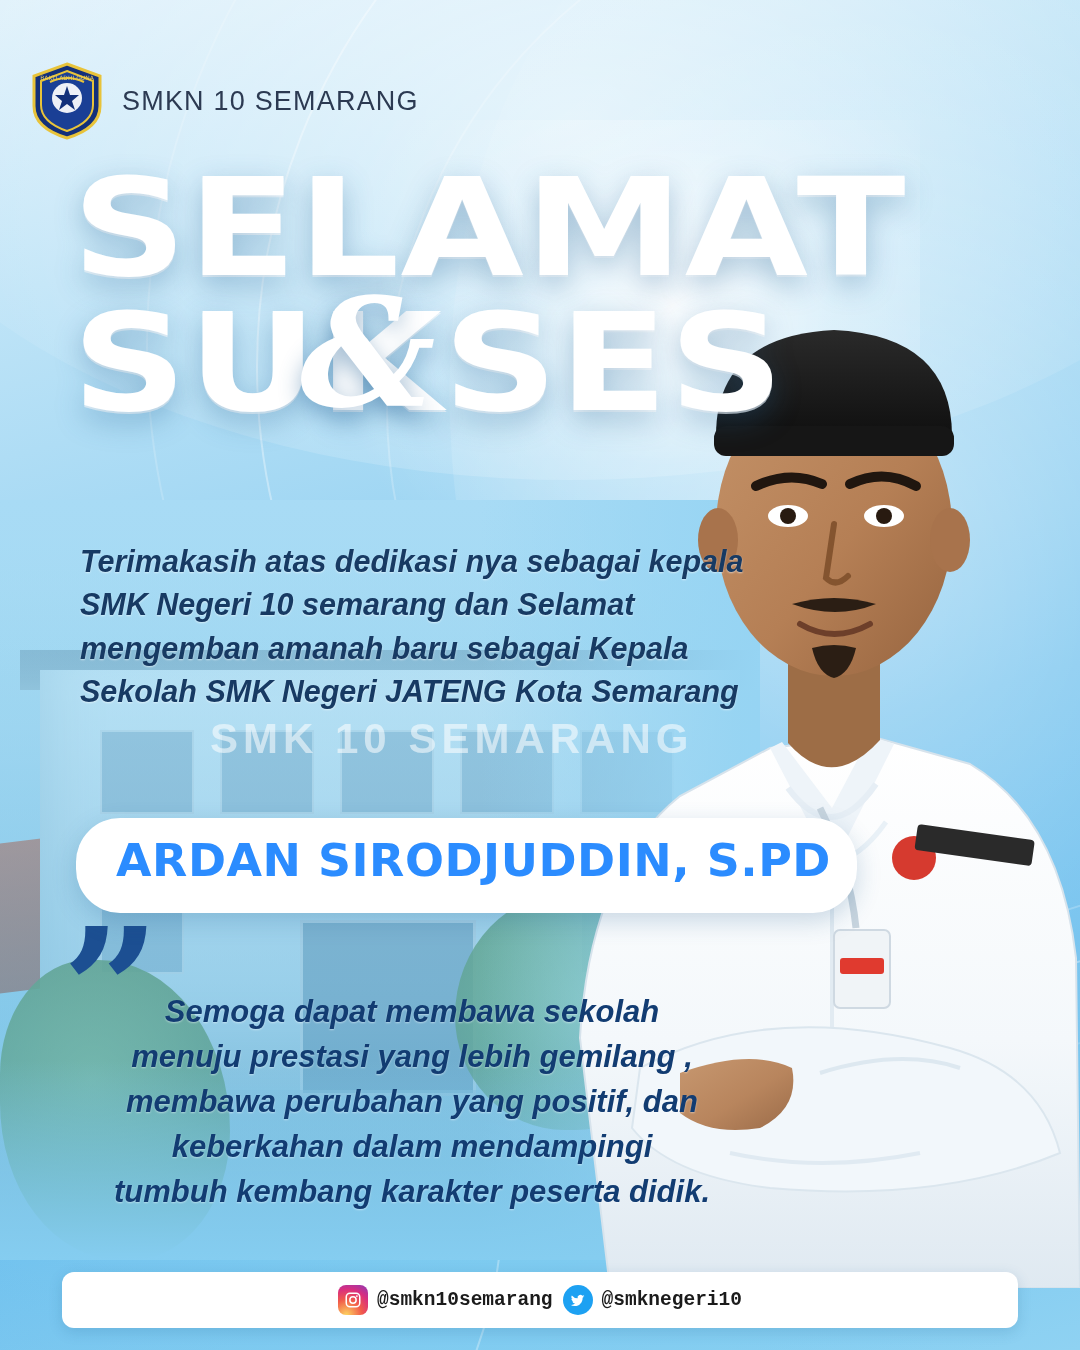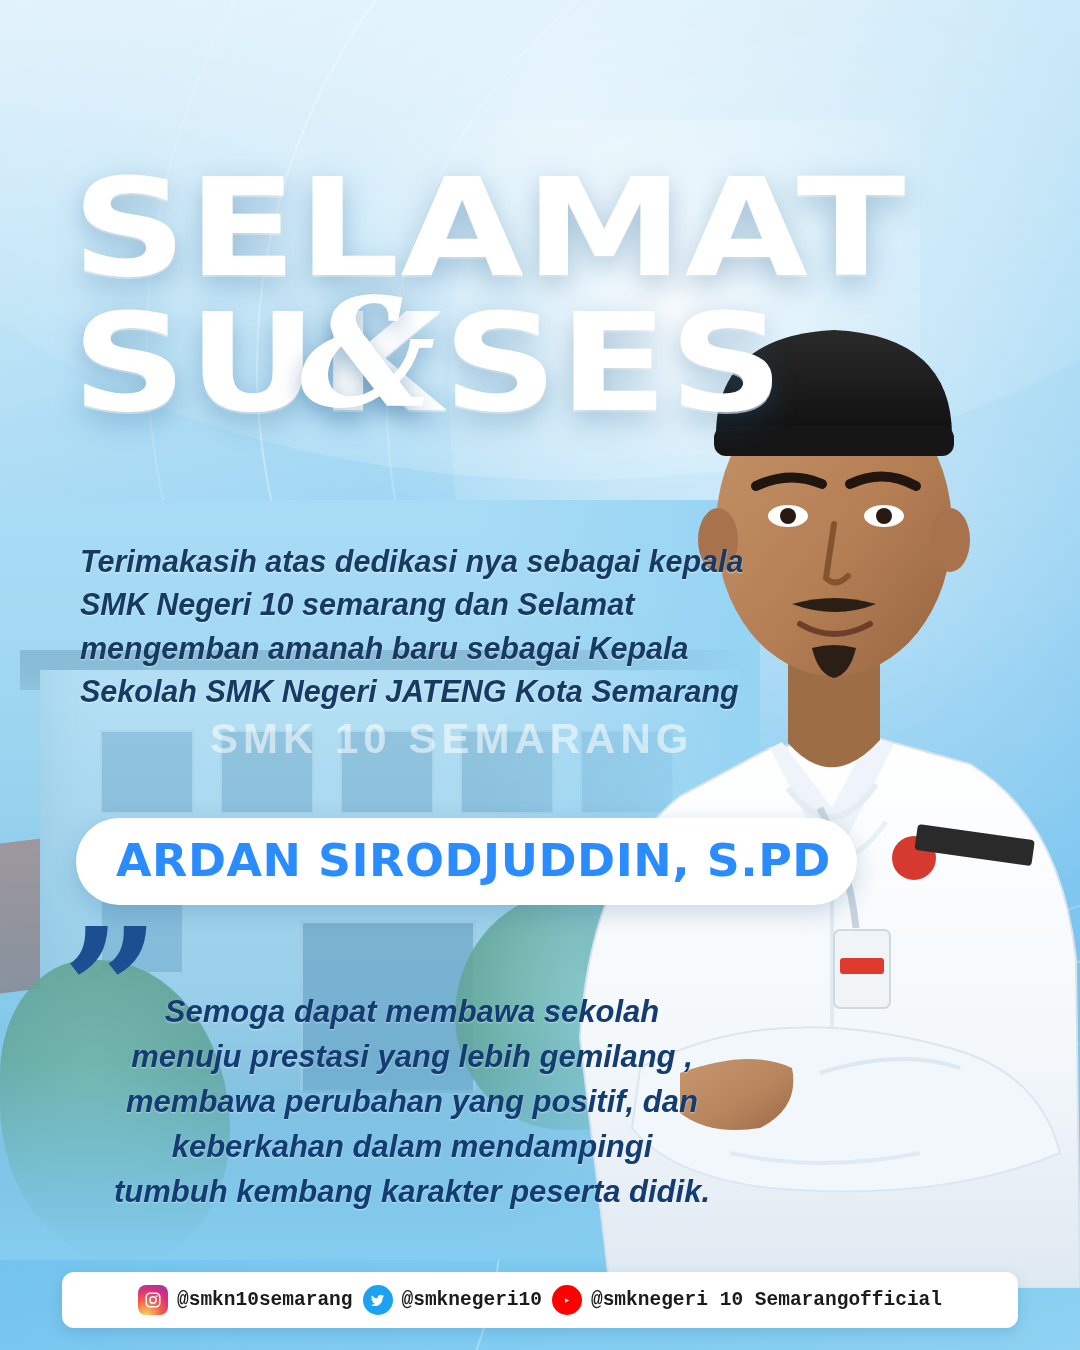--- a/index.html
+++ b/index.html
@@ -220,21 +220,21 @@
     color: #173a63;
     text-shadow: 0 1px 2px rgba(255,255,255,0.55);
   }
 
   
   .name-pill {
     position: absolute;
     left: 76px;
     top: 818px;
     min-width: 612px;
-    padding: 16px 40px 18px 40px;
+    padding: 16px 40px 26px 40px;
     background: #ffffff;
     border-radius: 44px;
     box-shadow: 0 8px 24px rgba(30,90,140,0.22);
     z-index: 28;
   }
   .name-pill span {
     display: block;
     font-family: "DejaVu Sans", sans-serif;
     font-weight: 700;
     font-size: 45px;
@@ -360,20 +360,33 @@
     <div class="bp-ground"></div>
     <div class="bp-foliage"></div>
     <div class="bp-foliage2"></div>
     <div class="bp-wash"></div>
     <div class="bp-fade-top"></div>
     <div class="bp-fade-right"></div>
     <div class="bp-fade-bottom"></div>
     <div class="bp-watermark">SMK 10 SEMARANG</div>
   </div>
 
+  <div class="header">
+    <div class="logo">
+      <svg width="74" height="78" viewBox="0 0 74 78" aria-hidden="true">
+        <path d="M37 2 L70 14 L70 44 Q70 66 37 76 Q4 66 4 44 L4 14 Z" fill="#13307a" stroke="#e8c33a" stroke-width="3"></path>
+        <path d="M37 9 L63 19 L63 43 Q63 60 37 69 Q11 60 11 43 L11 19 Z" fill="#1a3f95" stroke="#e8c33a" stroke-width="2"></path>
+        <circle cx="37" cy="36" r="15" fill="#ffffff" opacity="0.92"></circle>
+        <path d="M37 24 L40 33 L49 33 L42 39 L45 48 L37 42 L29 48 L32 39 L25 33 L34 33 Z" fill="#13307a"></path>
+        <path d="M20 20 Q37 12 54 20" fill="none" stroke="#e8c33a" stroke-width="2"></path>
+        <text x="37" y="18" text-anchor="middle" font-family="DejaVu Sans, sans-serif" font-size="6" fill="#f0d25a">BAKTI ADHI GUNA</text>
+      </svg>
+    </div>
+    <div class="school-name">SMKN 10 SEMARANG</div>
+  </div>
 
   <div class="headline">
     <span class="l1">SELAMAT</span>
     <span class="l2">SUKSES</span>
     <span class="amp">&amp;</span>
   </div>
 
   <div class="lead">Terimakasih atas dedikasi nya sebagai kepala SMK Negeri 10 semarang dan Selamat mengemban amanah baru sebagai Kepala Sekolah SMK Negeri JATENG Kota Semarang</div>
 
   <div class="name-pill">
@@ -467,24 +480,16 @@
     <div class="social">
       <span class="sicon tw">
         <svg width="17" height="17" viewBox="0 0 24 24" fill="#fff">
           <path d="M22 5.9c-.7.3-1.5.5-2.3.6.8-.5 1.4-1.3 1.7-2.2-.8.5-1.6.8-2.5 1a3.9 3.9 0 0 0-6.7 3.6A11.1 11.1 0 0 1 4 4.8a3.9 3.9 0 0 0 1.2 5.2c-.6 0-1.2-.2-1.8-.5 0 1.9 1.4 3.5 3.2 3.9-.6.2-1.2.2-1.8.1.5 1.6 2 2.8 3.7 2.8A7.9 7.9 0 0 1 2 18.1a11 11 0 0 0 6 1.8c7.2 0 11.2-6 11.2-11.2v-.5c.8-.6 1.4-1.3 1.8-2.3z"></path>
         </svg>
       </span>
       <span class="label">@smknegeri10</span>
     </div>
 
 
-    <div class="social">
-      <span class="sicon yt">
-        <svg width="17" height="17" viewBox="0 0 24 24" fill="#fff">
-          <path d="M9.8 15.3V8.7l5.8 3.3-5.8 3.3z"></path>
-        </svg>
-      </span>
-      <span class="label">@smknegeri 10 Semarangofficial</span>
-    </div>
 
   </div>
 
 </div>
 
 </body></html>

